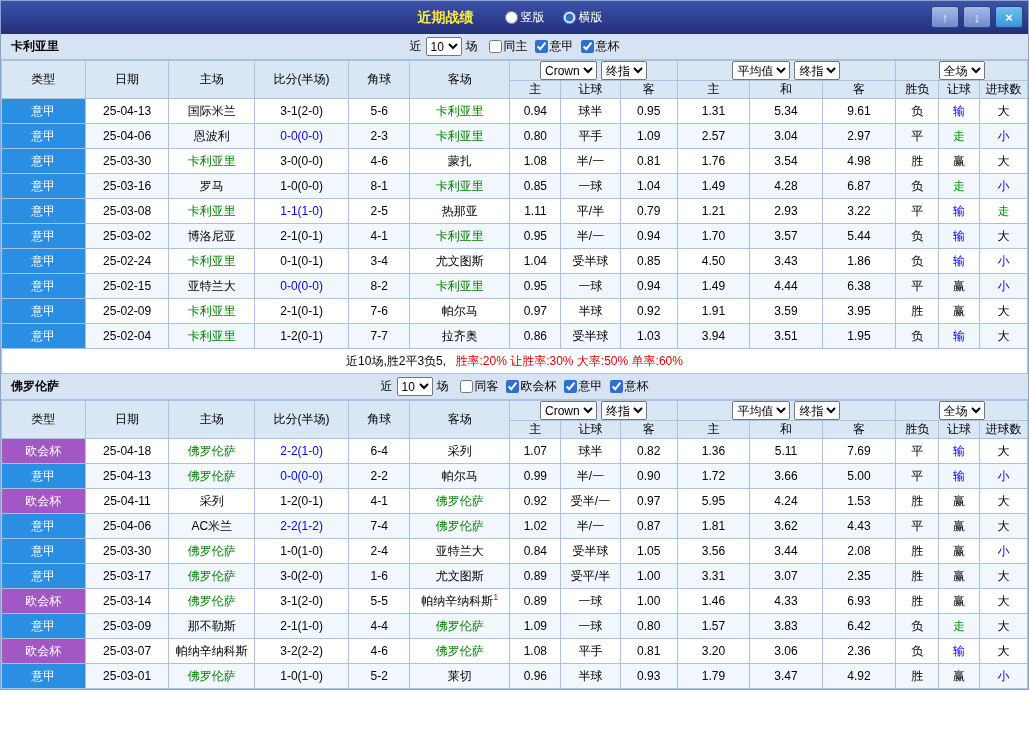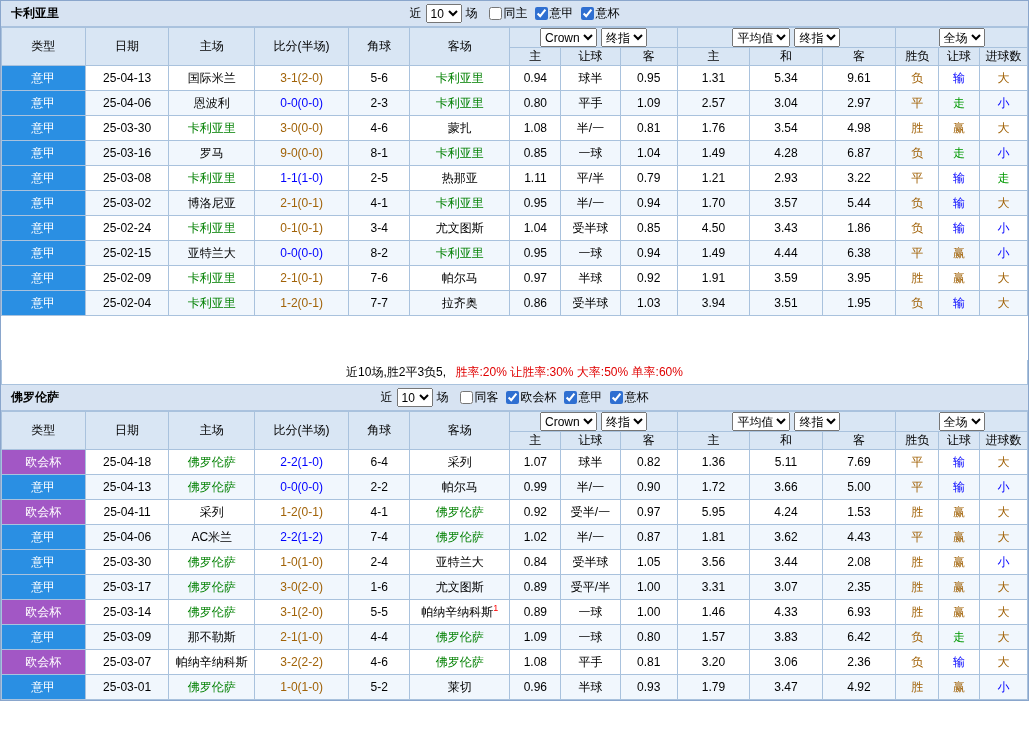--- a/index.html
+++ b/index.html
@@ -53,37 +53,53 @@
   thead th { background:#d9e6f4; }
   thead tr.dd-row th { height:20px; }
   thead tr.sub-row th { height:16px; }
   .dd-cell select { font-size:12px; height:19px; margin:0 2px; max-width:70px; }
   tbody td { height:25px; background:#fff; }
   tbody tr:nth-child(even) td { background:#f1f7fd; }
   td.comp { color:#fff; }
   td.comp.league { background:#2a8fe3; }
   td.comp.cup    { background:#a257c5; }
   td.focus { color:#008000; }
-  td.red   { color:#a16207; }
+  td.red   { color:#000000; }
   td.blue  { color:#00f; }
   td.green { color:#090; }
   sup.mark { color:#f00; font-size:9px; }
 
   
   .summary {
     height:25px; line-height:24px; text-align:center;
-    border:1px solid #a9c2dd; border-top:none; background:#fff;margin-top:44px;
+    border:1px solid #a9c2dd; border-top:none; background:#fff;
   }
   .summary .stats-part { color:#e00000; margin-left:6px; }
 </style>
 </head>
 <body>
 
 <div class="app">
 
+  <div class="titlebar">
+    <span class="page-title">近期战绩</span>
+    <label class="radio-opt">
+      <input type="radio" name="layout" style="">
+      <span>竖版</span>
+    </label>
+    <label class="radio-opt">
+      <input type="radio" name="layout" checked="" style="">
+      <span>横版</span>
+    </label>
+    <div class="titlebar-buttons">
+      <button class="tb-btn updown">↑</button>
+      <button class="tb-btn updown">↓</button>
+      <button class="tb-btn close">×</button>
+    </div>
+  </div>
 
   <div class="section">
     <div class="section-strip">
       <span class="team-name">卡利亚里</span>
       <div class="filters">
         <span>近</span>
         <select>
           <option>10</option>
         </select>
         <span>场</span>
@@ -201,21 +217,21 @@
             <td class="num">3.54</td>
             <td class="num">4.98</td>
             <td class="red">胜</td>
             <td class="red">赢</td>
             <td class="red">大</td>
           </tr>
           <tr>
             <td class="comp league">意甲</td>
             <td>25-03-16</td>
             <td>罗马</td>
-            <td class="red">9-0(0-0)</td>
+            <td class="red">1-0(0-0)</td>
             <td>8-1</td>
             <td class="focus">卡利亚里</td>
             <td class="num">0.85</td>
             <td>一球</td>
             <td class="num">1.04</td>
             <td class="num">1.49</td>
             <td class="num">4.28</td>
             <td class="num">6.87</td>
             <td class="red">负</td>
             <td class="green">走</td>

